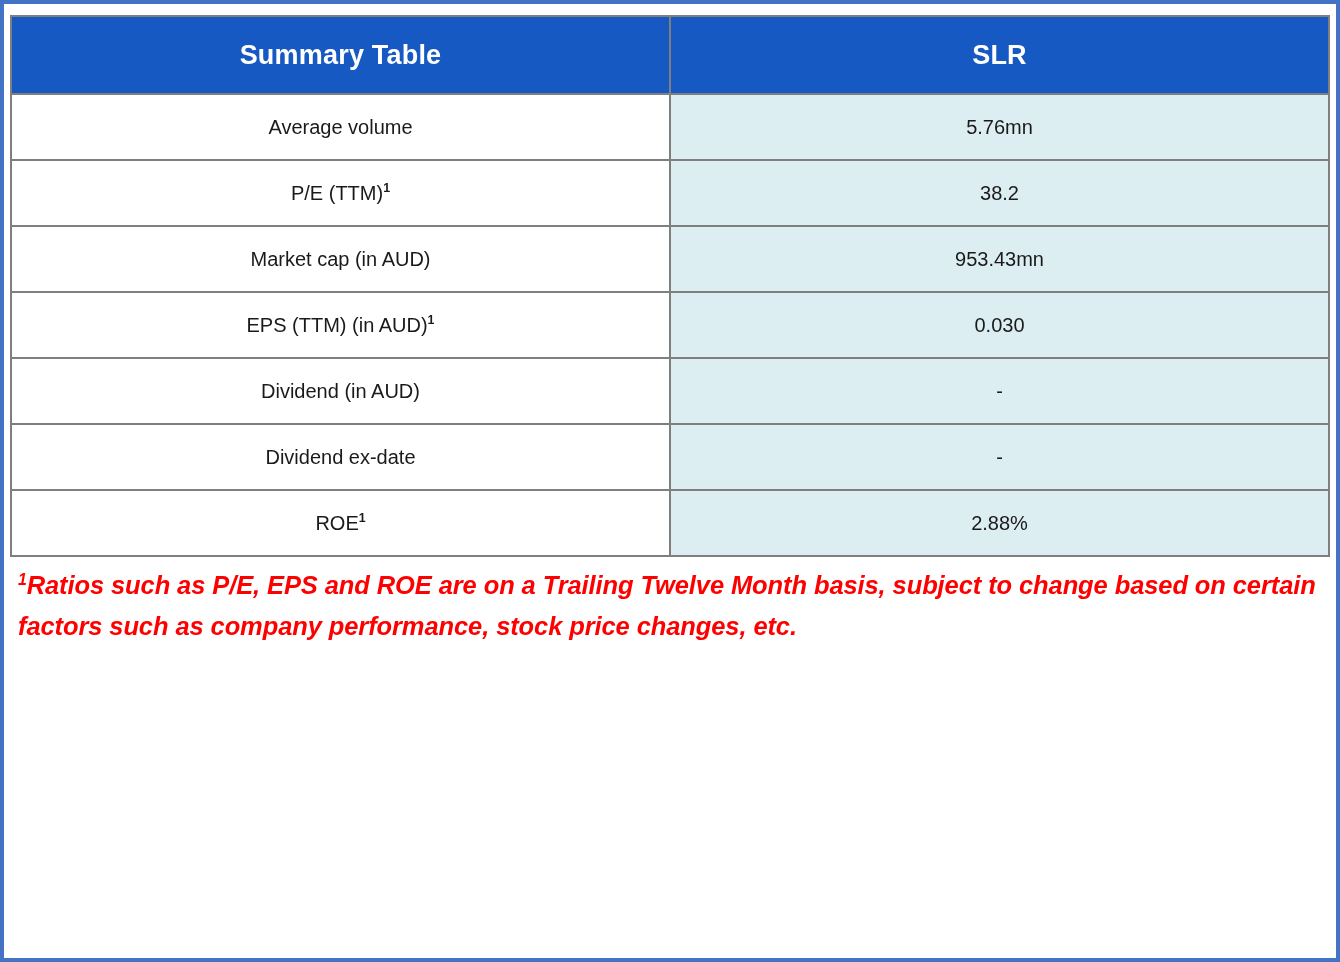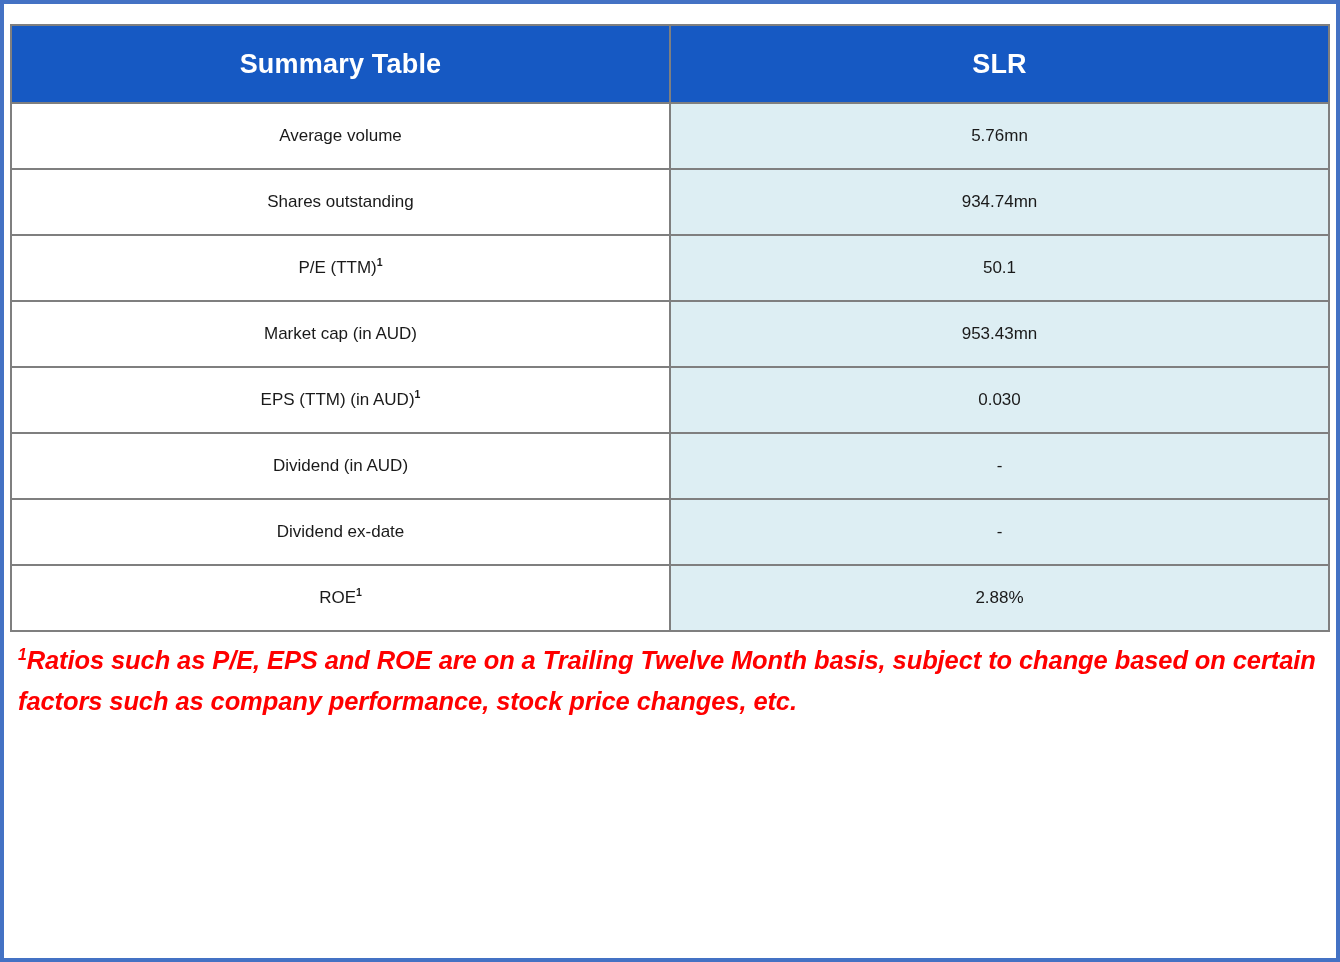--- a/index.html
+++ b/index.html
@@ -18,21 +18,21 @@
     background: #ffffff;
     border: 4px solid #4472C4;
     overflow: hidden;
   }
   .inner {
     position: absolute;
     left: 0;
     top: 0;
     right: 0;
     bottom: 0;
-    padding: 20px 6px 0 6px;
+    padding: 11px 6px 0 6px;
     box-sizing: border-box;
     display: flex;
     flex-direction: column;
     align-items: center;
   }
   table.summary {
     width: 100%;
     border-collapse: collapse;
     table-layout: fixed;
     border: 2px solid #7F7F7F;
@@ -51,21 +51,21 @@
   table.summary thead th {
     background: #1659C3;
     color: #ffffff;
     font-weight: bold;
     font-size: 27px;
     height: 78px;
     letter-spacing: 0.2px;
   }
   table.summary tbody td {
     height: 66px;
-    font-size: 17px;
+    font-size: 20px;
     color: #1a1a1a;
     font-weight: normal;
   }
   table.summary tbody td.label {
     background: #ffffff;
   }
   table.summary tbody td.value {
     background: #DDEEF3;
     margin-left: 31px;
   }
@@ -105,26 +105,22 @@
           <th>Summary Table</th>
           <th>SLR</th>
         </tr>
       </thead>
       <tbody id="table-body">
           <tr>
             <td class="label"><span>Average volume</span></td>
             <td class="value"><span>5.76mn</span></td>
           </tr>
           <tr>
-            <td class="label"><span>Shares outstanding</span></td>
-            <td class="value"><span>934.74mn</span></td>
-          </tr>
-          <tr>
             <td class="label"><span>P/E (TTM)</span><sup class="fn">1</sup></td>
-            <td class="value"><span>50.1</span></td>
+            <td class="value"><span>38.2</span></td>
           </tr>
           <tr>
             <td class="label"><span>Market cap (in AUD)</span></td>
             <td class="value"><span>953.43mn</span></td>
           </tr>
           <tr>
             <td class="label"><span>EPS (TTM) (in AUD)</span><sup class="fn">1</sup></td>
             <td class="value"><span>0.030</span></td>
           </tr>
           <tr>

